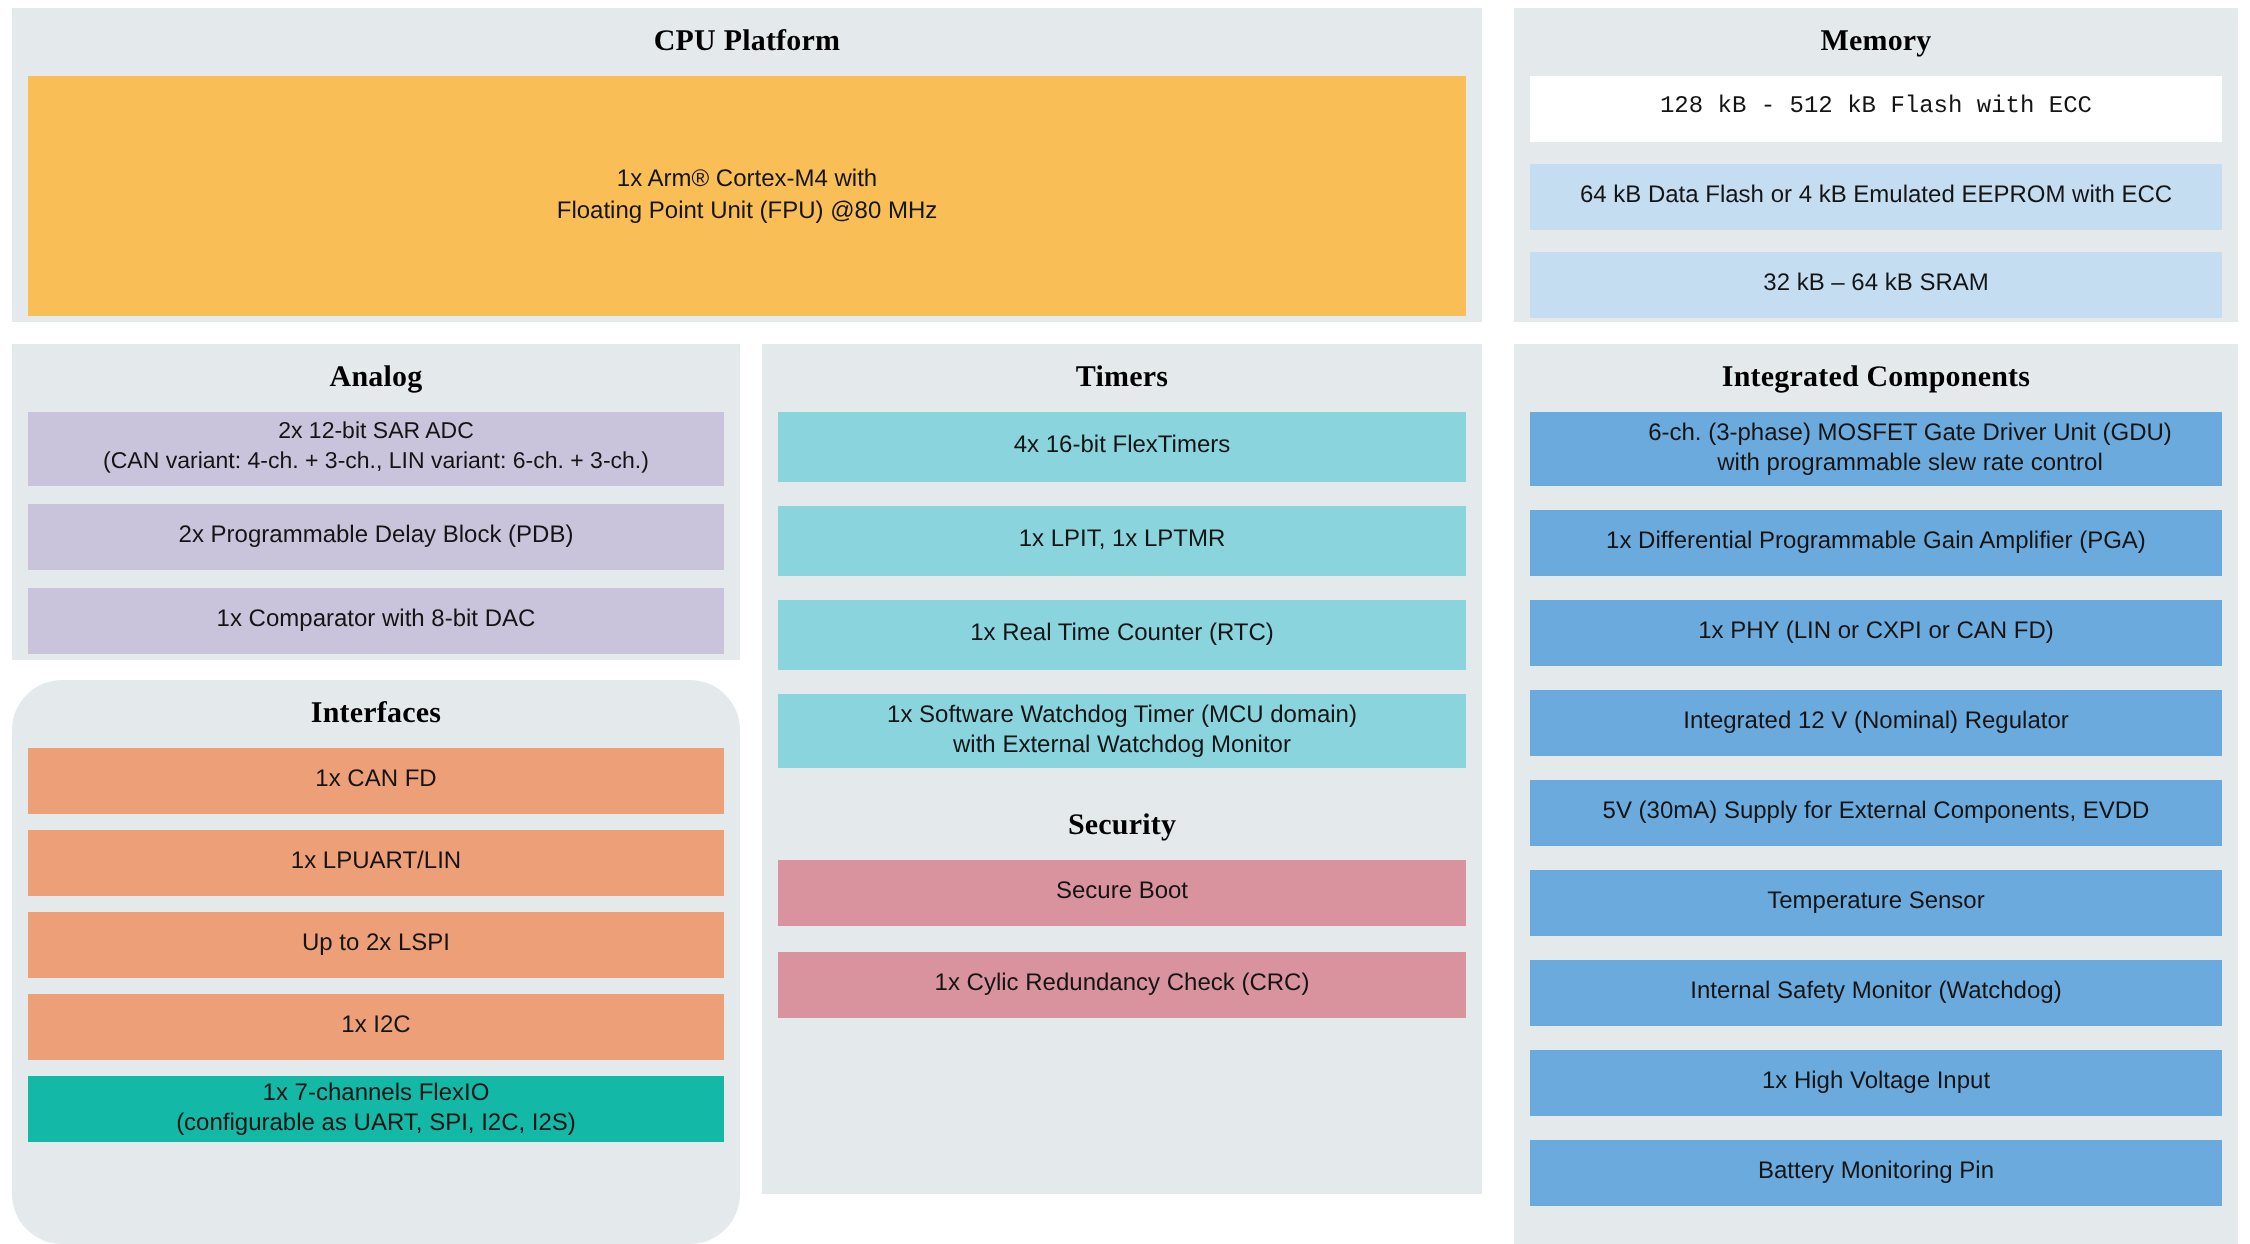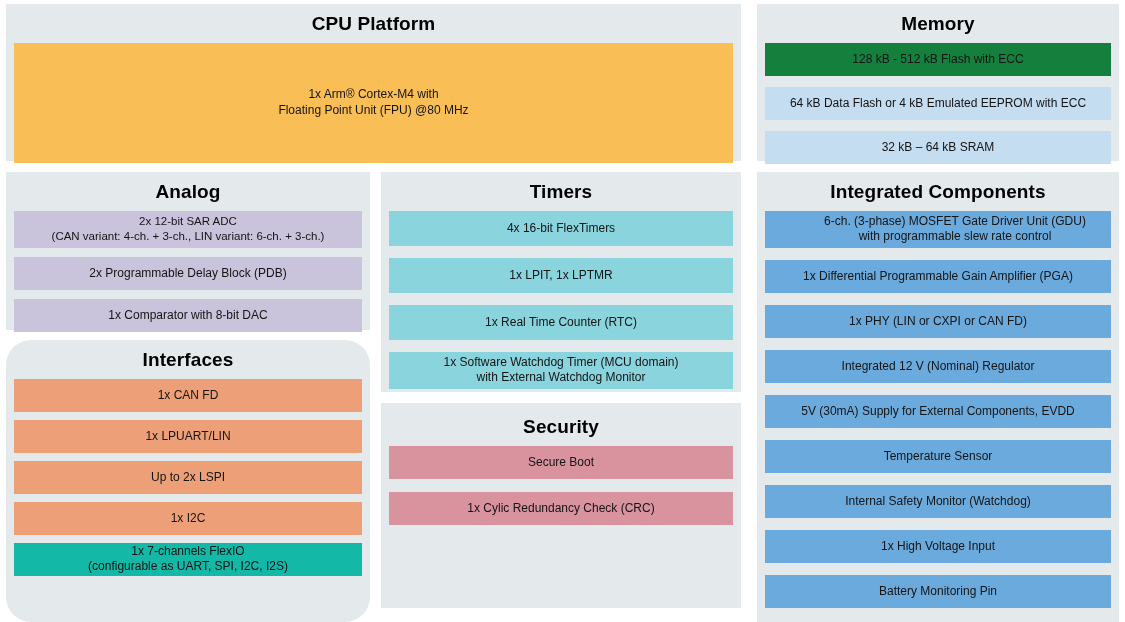--- a/index.html
+++ b/index.html
@@ -2,22 +2,22 @@
 <html><head>
 <meta charset="utf-8">
 <style>
   html, body { margin:0; padding:0; background:#ffffff; }
   body { font-family:"Liberation Sans", sans-serif; }
   .canvas {
     position:relative; width:1125px; height:622px; background:#ffffff; overflow:hidden;
   }
   .panel { position:absolute; background:#e4e9ec; box-sizing:border-box; }
   .panel-title {
-    margin:0; text-align:center; font-size:19px; font-weight:700; color:#000;
-    padding:8px 0 6px; line-height:1.3; letter-spacing:0.1px;
+    margin:0; text-align:center; font-size:15px; font-weight:700; color:#000;
+    padding:8px 0 6px; line-height:1.3; letter-spacing:0.1px;font-family:Liberation Serif, serif;
   }
   .blocks { display:flex; flex-direction:column; padding:0 8px; }
   .block {
     flex:0 0 auto; display:flex; align-items:center; justify-content:center;
     text-align:center; white-space:pre-line; font-size:12px; line-height:1.28;
     color:#141414; min-height:33px; box-sizing:border-box; padding:1px 2px;
   }
 
   
   #panel-cpu { left:6px; top:4px; width:735px; height:157px; }
@@ -36,21 +36,21 @@
   #panel-timers { left:381px; top:172px; width:360px; height:220px; }
   #panel-timers .blocks { gap:12px; }
   #panel-timers .block { min-height:35px; }
   #panel-timers .block:last-child { min-height:37px; }
 
   
   #panel-interfaces { left:6px; top:340px; width:364px; height:282px;border-radius:25px; }
   #panel-interfaces .blocks { gap:8px; }
 
   
-  #panel-security { left:381px; top:403px; width:360px; height:205px; }
+  #panel-security { left:381px; top:392px; width:360px; height:205px; }
   #panel-security .panel-title { padding-top:12px; }
   #panel-security .blocks { gap:13px; }
 
   
   #panel-integrated { left:757px; top:172px; width:362px; height:450px; }
   #panel-integrated .blocks { gap:12px; }
   #panel-integrated .block:first-child { min-height:37px; }
 </style>
 </head>
 <body>
@@ -61,21 +61,21 @@
     <h2 class="panel-title">CPU Platform</h2>
     <div class="blocks">
         <div class="block" style="background: rgb(249, 190, 85);">1x Arm® Cortex-M4 with
 Floating Point Unit (FPU) @80 MHz</div>
       </div>
   </section>
 
   <section class="panel" id="panel-memory">
     <h2 class="panel-title">Memory</h2>
     <div class="blocks">
-        <div class="block" style="background: #15803d;">128 kB - 512 kB Flash with ECC</div>
+        <div class="block" style="background: #ffffff; font-family: Liberation Mono, monospace;">128 kB - 512 kB Flash with ECC</div>
         <div class="block" style="background: rgb(197, 221, 241);">64 kB Data Flash or 4 kB Emulated EEPROM with ECC</div>
         <div class="block" style="background: rgb(197, 221, 241);">32 kB – 64 kB SRAM</div>
       </div>
   </section>
 
   <section class="panel" id="panel-analog">
     <h2 class="panel-title">Analog</h2>
     <div class="blocks">
         <div class="block" style="background: rgb(201, 195, 219);">2x 12-bit SAR ADC
 (CAN variant: 4-ch. + 3-ch., LIN variant: 6-ch. + 3-ch.)</div>

